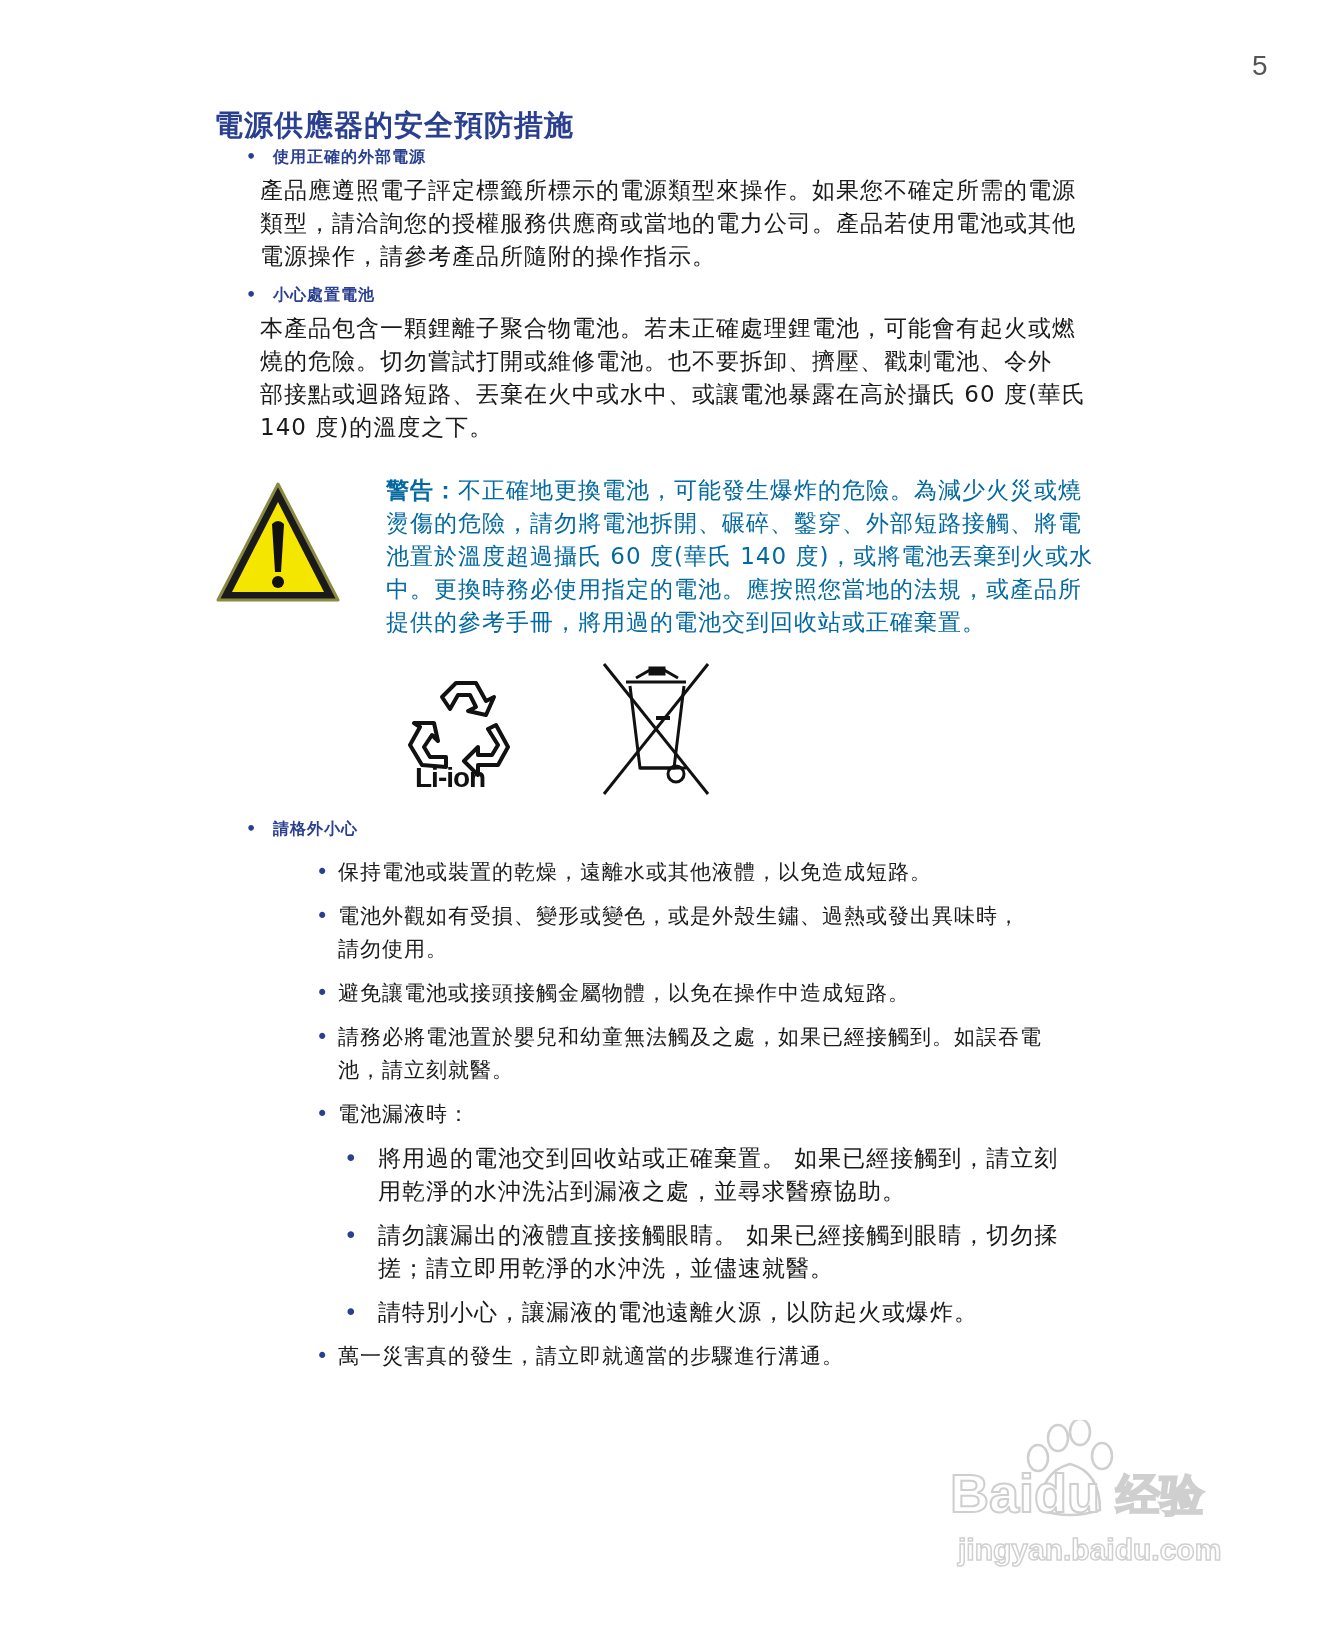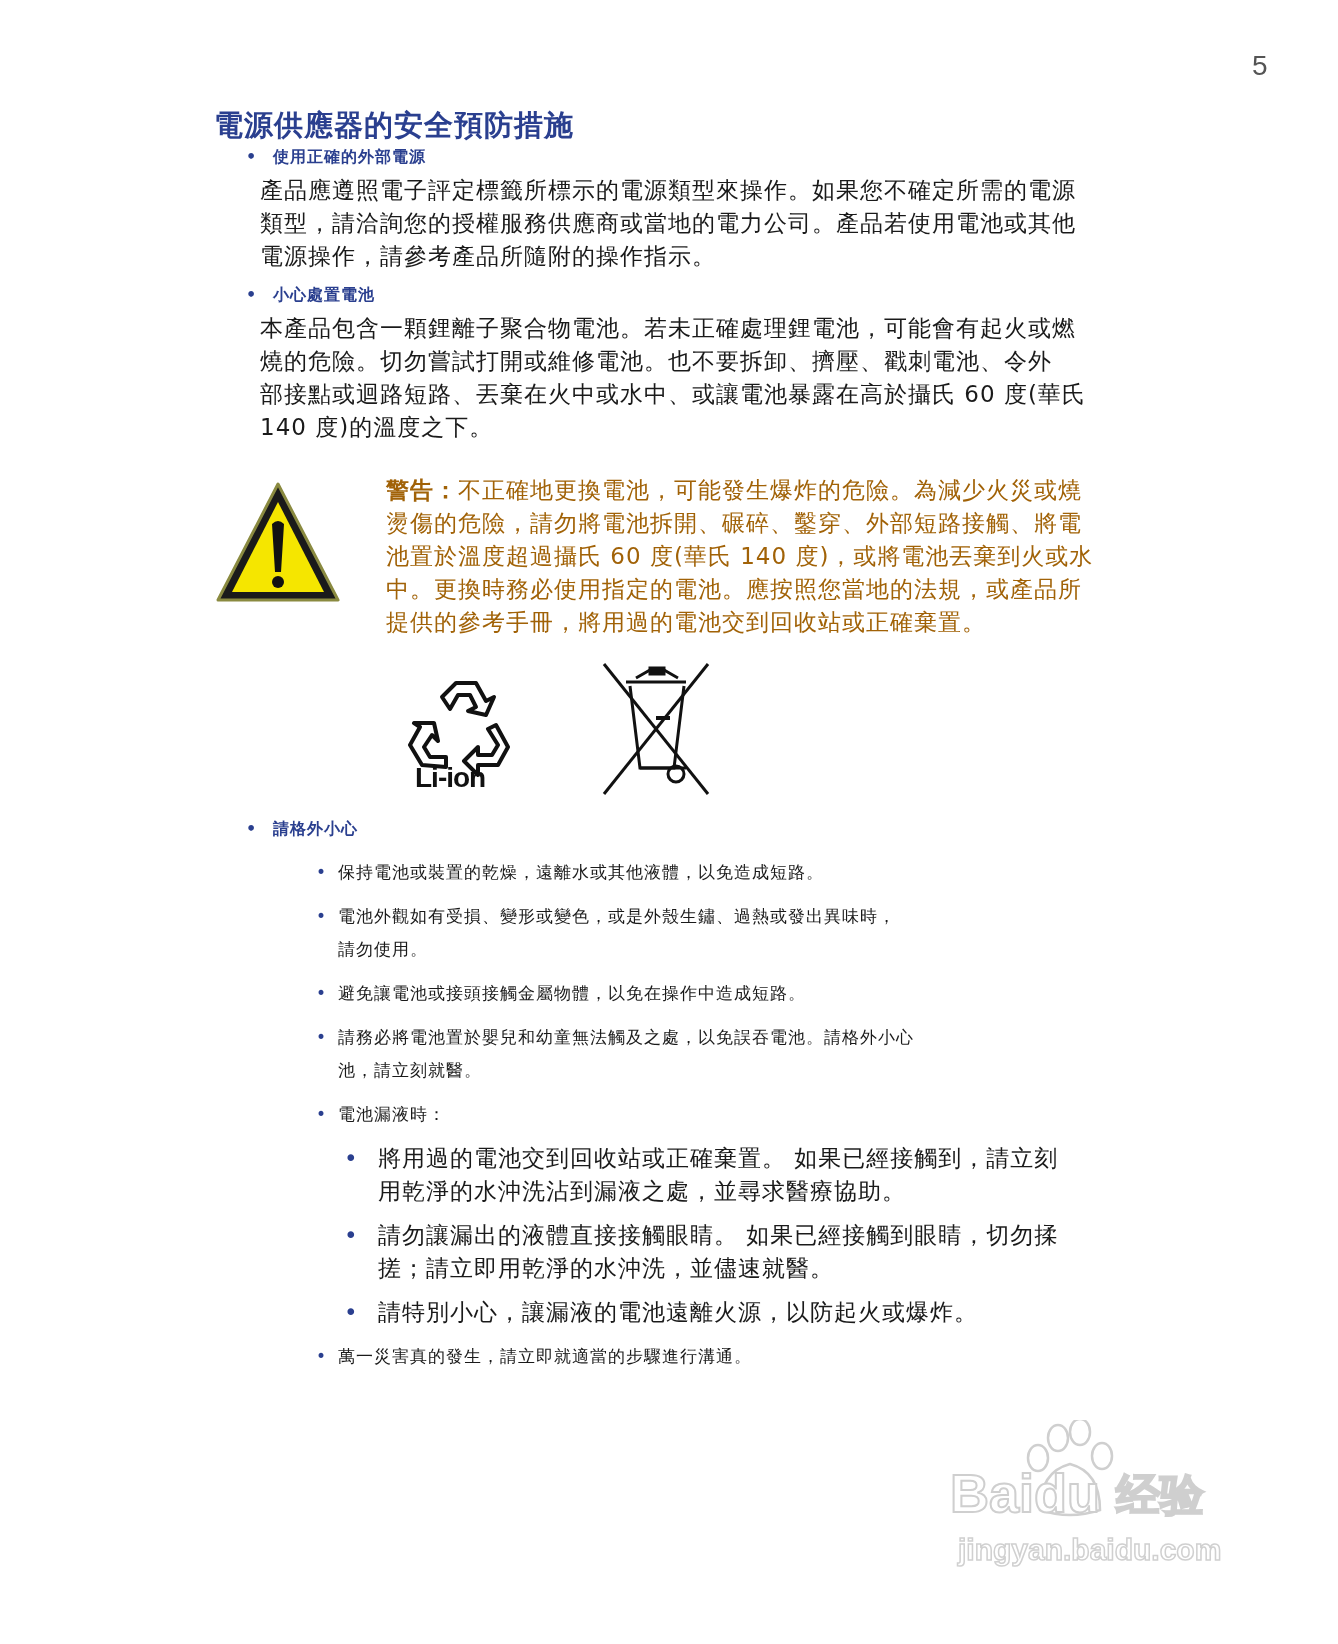--- a/index.html
+++ b/index.html
@@ -6,27 +6,27 @@
   body { width: 1338px; height: 1644px; position: relative; overflow: hidden;
          font-family: "DejaVu Sans", "Liberation Sans", sans-serif; color: #1a1a1a; }
   .page-num { position: absolute; left: 1252px; top: 50px; font-size: 28px; color: #555; font-family: "Liberation Sans", sans-serif; }
   .title { position: absolute; left: 214px; top: 106px; font-size: 29px; font-weight: bold; color: #2a3f8f; letter-spacing: 1px; }
   .sec { position: absolute; left: 246px; width: 980px; }
   .bullet-h { font-size: 16px; font-weight: bold; color: #2a3f8f; line-height: 34px; position: relative; padding-left: 27px; letter-spacing: 1px; }
   .bullet-h::before { content: "•"; position: absolute; left: 0; top: 0; color: #2a3f8f; }
   .para { margin-left: 14px; font-size: 23px; line-height: 33px; letter-spacing: 1px; color: #1a1a1a; }
   .warn-wrap { position: absolute; left: 214px; top: 474px; width: 1000px; }
   .warn-icon { position: absolute; left: 0; top: 6px; width: 128px; height: 126px; }
-  .warn-text { position: absolute; left: 172px; top: 0; width: 820px; font-size: 23px; line-height: 33px; color: #a16207; letter-spacing: 1px; }
+  .warn-text { position: absolute; left: 172px; top: 0; width: 820px; font-size: 23px; line-height: 33px; color: #0369a1; letter-spacing: 1px; }
   .warn-text b { font-weight: bold; }
   .recycle { position: absolute; left: 400px; top: 660px; width: 120px; height: 140px; }
   .weee { position: absolute; left: 600px; top: 660px; width: 112px; height: 140px; }
   .li-label { position: absolute; left: 415px; top: 762px; font-family: "Liberation Sans", sans-serif; font-weight: bold; font-size: 28px; color: #111; letter-spacing: -1px; text-align: right; }
   .care { position: absolute; left: 246px; top: 812px; width: 980px; }
-  .l2 { position: relative; padding-left: 92px; font-size: 17px; line-height: 33px; letter-spacing: 1px; margin-bottom: 11px; }
+  .l2 { position: relative; padding-left: 92px; font-size: 21px; line-height: 33px; letter-spacing: 1px; margin-bottom: 11px; }
   .l2::before { content: "•"; position: absolute; left: 70px; top: 0; color: #2a3f8f; }
   .l3 { position: relative; padding-left: 132px; font-size: 23px; line-height: 33px; letter-spacing: 1px; margin-bottom: 11px; }
   .l3::before { content: "•"; position: absolute; left: 98px; top: 0; color: #2a3f8f; }
   .watermark { position: absolute; left: 940px; top: 1420px; width: 300px; height: 170px; }
 </style>
 </head>
 <body>
 
 <div class="page-num">5</div>
 
@@ -97,21 +97,21 @@
       <div>保持電池或裝置的乾燥，遠離水或其他液體，以免造成短路。</div>
     </div>
   <div class="l2">
     <div>電池外觀如有受損、變形或變色，或是外殼生鏽、過熱或發出異味時，</div>
     <div>請勿使用。</div>
   </div>
   <div class="l2">
       <div>避免讓電池或接頭接觸金屬物體，以免在操作中造成短路。</div>
     </div>
   <div class="l2">
-    <div>請務必將電池置於嬰兒和幼童無法觸及之處，以免誤吞電池。請格外小心</div>
+    <div>請務必將電池置於嬰兒和幼童無法觸及之處，如果已經接觸到。如誤吞電</div>
     <div>池，請立刻就醫。</div>
   </div>
   <div class="l2">
       <div>電池漏液時：</div>
     </div>
 
   <div class="l3">
     <div>將用過的電池交到回收站或正確棄置。 如果已經接觸到，請立刻</div>
     <div>用乾淨的水沖洗沾到漏液之處，並尋求醫療協助。</div>
   </div>

